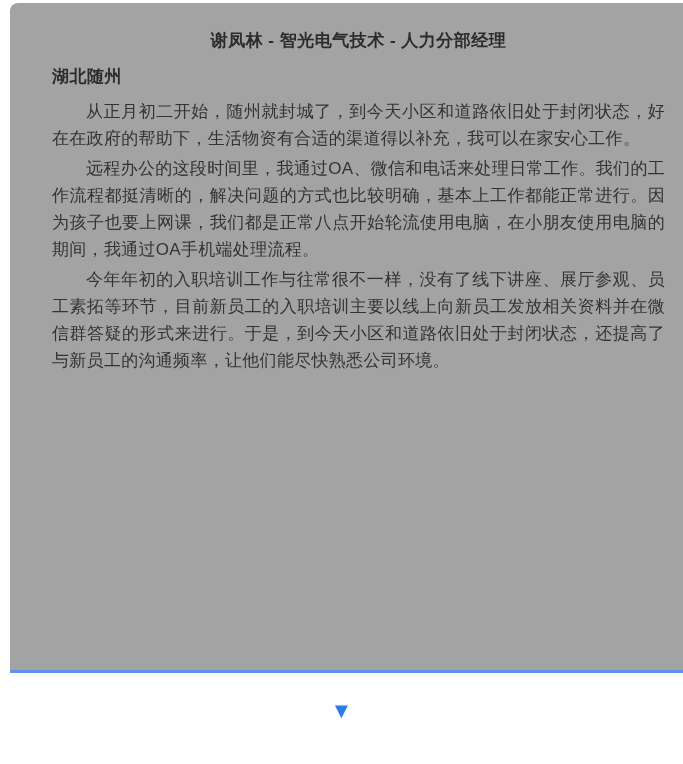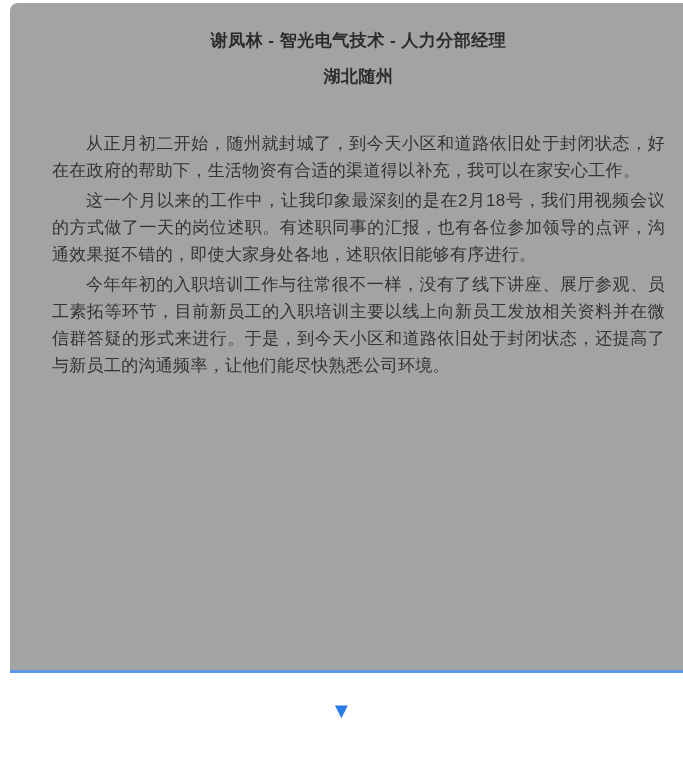--- a/index.html
+++ b/index.html
@@ -30,28 +30,28 @@
     margin: 0;
     padding-top: 26px;
     text-align: center;
     font-size: 17px;
     font-weight: bold;
     color: #2b2b2b;
     letter-spacing: 0.5px;
   }
   .subtitle {
     margin: 13px 0 0 0;
-    text-align: center;
+    text-align: left;
     font-size: 17px;
     font-weight: bold;
     color: #2b2b2b;
     letter-spacing: 0.5px;
   }
   .article {
-    margin-top: 42px;
+    margin-top: 10px;
   }
   .article p.para {
     margin: 0 0 3px 0;
     font-size: 17px;
     line-height: 27px;
     text-indent: 2em;
     text-align: justify;
     color: #333333;
     letter-spacing: 0.3px;
   }
@@ -69,18 +69,18 @@
   }
 </style>
 </head>
 <body>
 
 <div class="card">
   <h1 class="title">谢凤林 - 智光电气技术 - 人力分部经理</h1>
   <h2 class="subtitle">湖北随州</h2>
   <div class="article">
       <p class="para">从正月初二开始，随州就封城了，到今天小区和道路依旧处于封闭状态，好在在政府的帮助下，生活物资有合适的渠道得以补充，我可以在家安心工作。</p>
-      <p class="para">这一个月以来的工作中，让我印象最深刻的是在2月18号，我们用视频会议的方式做了一天的岗位述职。有述职同事的汇报，也有各位参加领导的点评，沟通效果挺不错的，即使大家身处各地，述职依旧能够有序进行。</p>
+      <p class="para">远程办公的这段时间里，我通过OA、微信和电话来处理日常工作。我们的工作流程都挺清晰的，解决问题的方式也比较明确，基本上工作都能正常进行。因为孩子也要上网课，我们都是正常八点开始轮流使用电脑，在小朋友使用电脑的期间，我通过OA手机端处理流程。</p>
       <p class="para">今年年初的入职培训工作与往常很不一样，没有了线下讲座、展厅参观、员工素拓等环节，目前新员工的入职培训主要以线上向新员工发放相关资料并在微信群答疑的形式来进行。于是，到今天小区和道路依旧处于封闭状态，还提高了与新员工的沟通频率，让他们能尽快熟悉公司环境。</p>
     </div>
 </div>
 
 <div class="expand-arrow">▼</div>
 
 </body></html>

